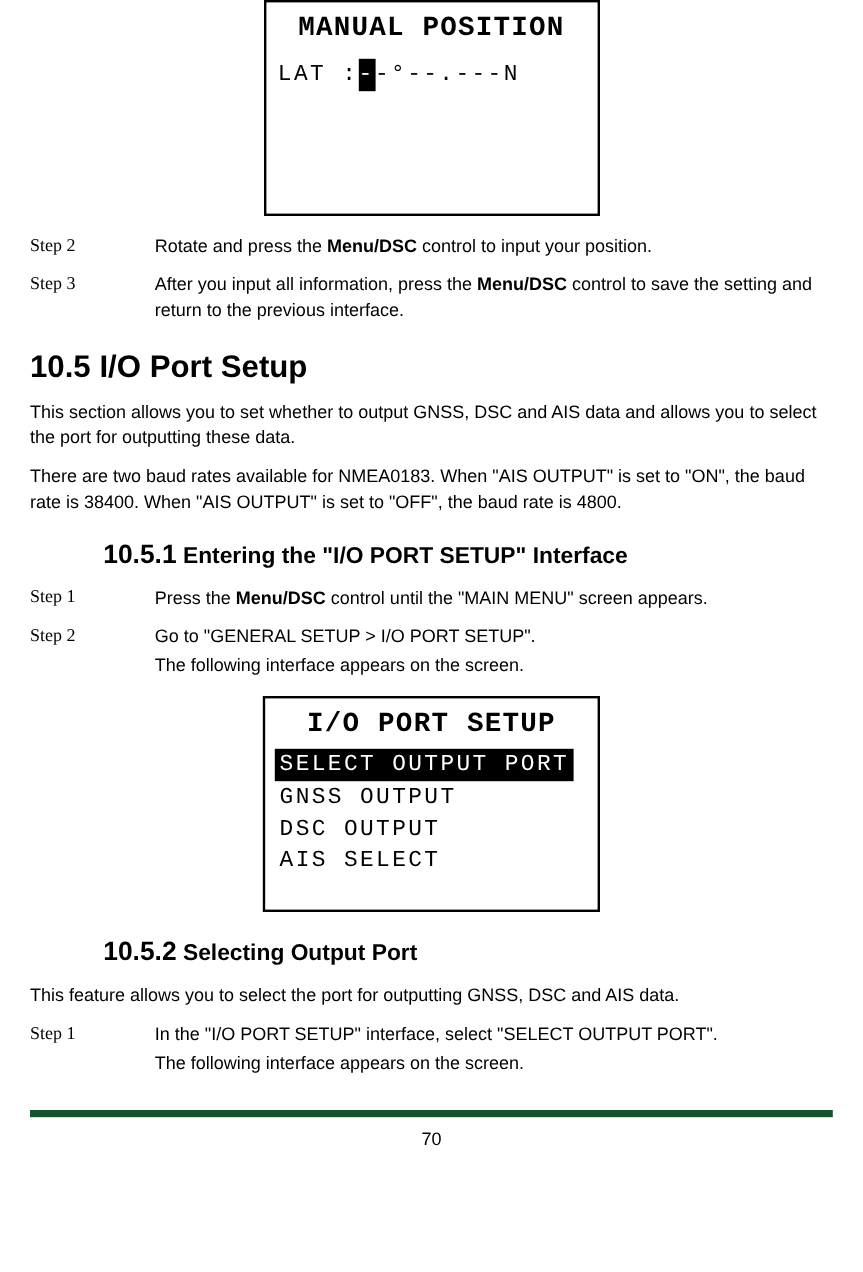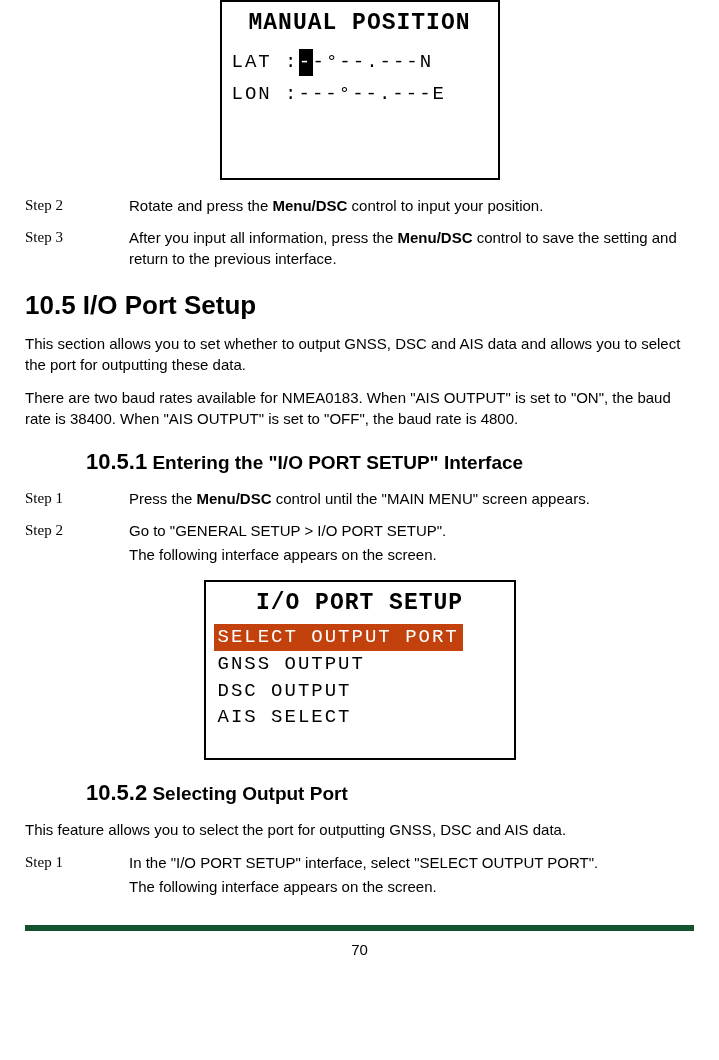--- a/index.html
+++ b/index.html
@@ -20,21 +20,21 @@
       border: 2px solid #000;
       margin: 0 auto 15px auto;
       font-family: 'Courier New', monospace;
       background: #fff;
     }
     .lcd-screen-1 {
       width: 280px;
       height: 180px;
     }
     .lcd-screen-2 {
-      width: 312px;
+      width: 281px;
       height: 180px;
     }
     .lcd-title {
       font-family: 'Courier New', monospace;
       font-weight: bold;
       font-size: 23px;
       text-align: center;
       padding: 5px 0;
       letter-spacing: 1px;
     }
@@ -49,21 +49,21 @@
       white-space: pre;
     }
     .cursor-box {
       display: inline-block;
       background: #000;
       color: #fff;
       width: 14px;
       text-align: center;
     }
     .lcd-highlight {
-      background: #c2410c;
+      background: #000000;
       color: #fff;
       padding: 0 4px;
       display: inline-block;
       font-size: 19px;
       letter-spacing: 2px;
     }
     .lcd-item {
       font-size: 19px;
       letter-spacing: 2px;
       padding: 0 4px;
@@ -117,21 +117,20 @@
       font-weight: normal;
     }
   </style>
 </head>
 <body>
 
 <div class="lcd-screen lcd-screen-1">
   <div class="lcd-title">MANUAL POSITION</div>
   <div class="lcd-content">
     <div class="lcd-row lcd-lat-lon"><span>LAT</span><span> :</span><span class="cursor-box">-</span><span>-°--.---N</span></div>
-    <div class="lcd-row lcd-lat-lon"><span>LON</span><span> :---°--.---E</span></div>
   </div>
 </div>
 
 <div class="step-container">
   <div class="step-label">Step 2</div>
   <div class="step-content">
     <p><span>Rotate and press the </span><span class="bold">Menu/DSC</span><span> control to input your position.</span></p>
   </div>
 </div>
 

